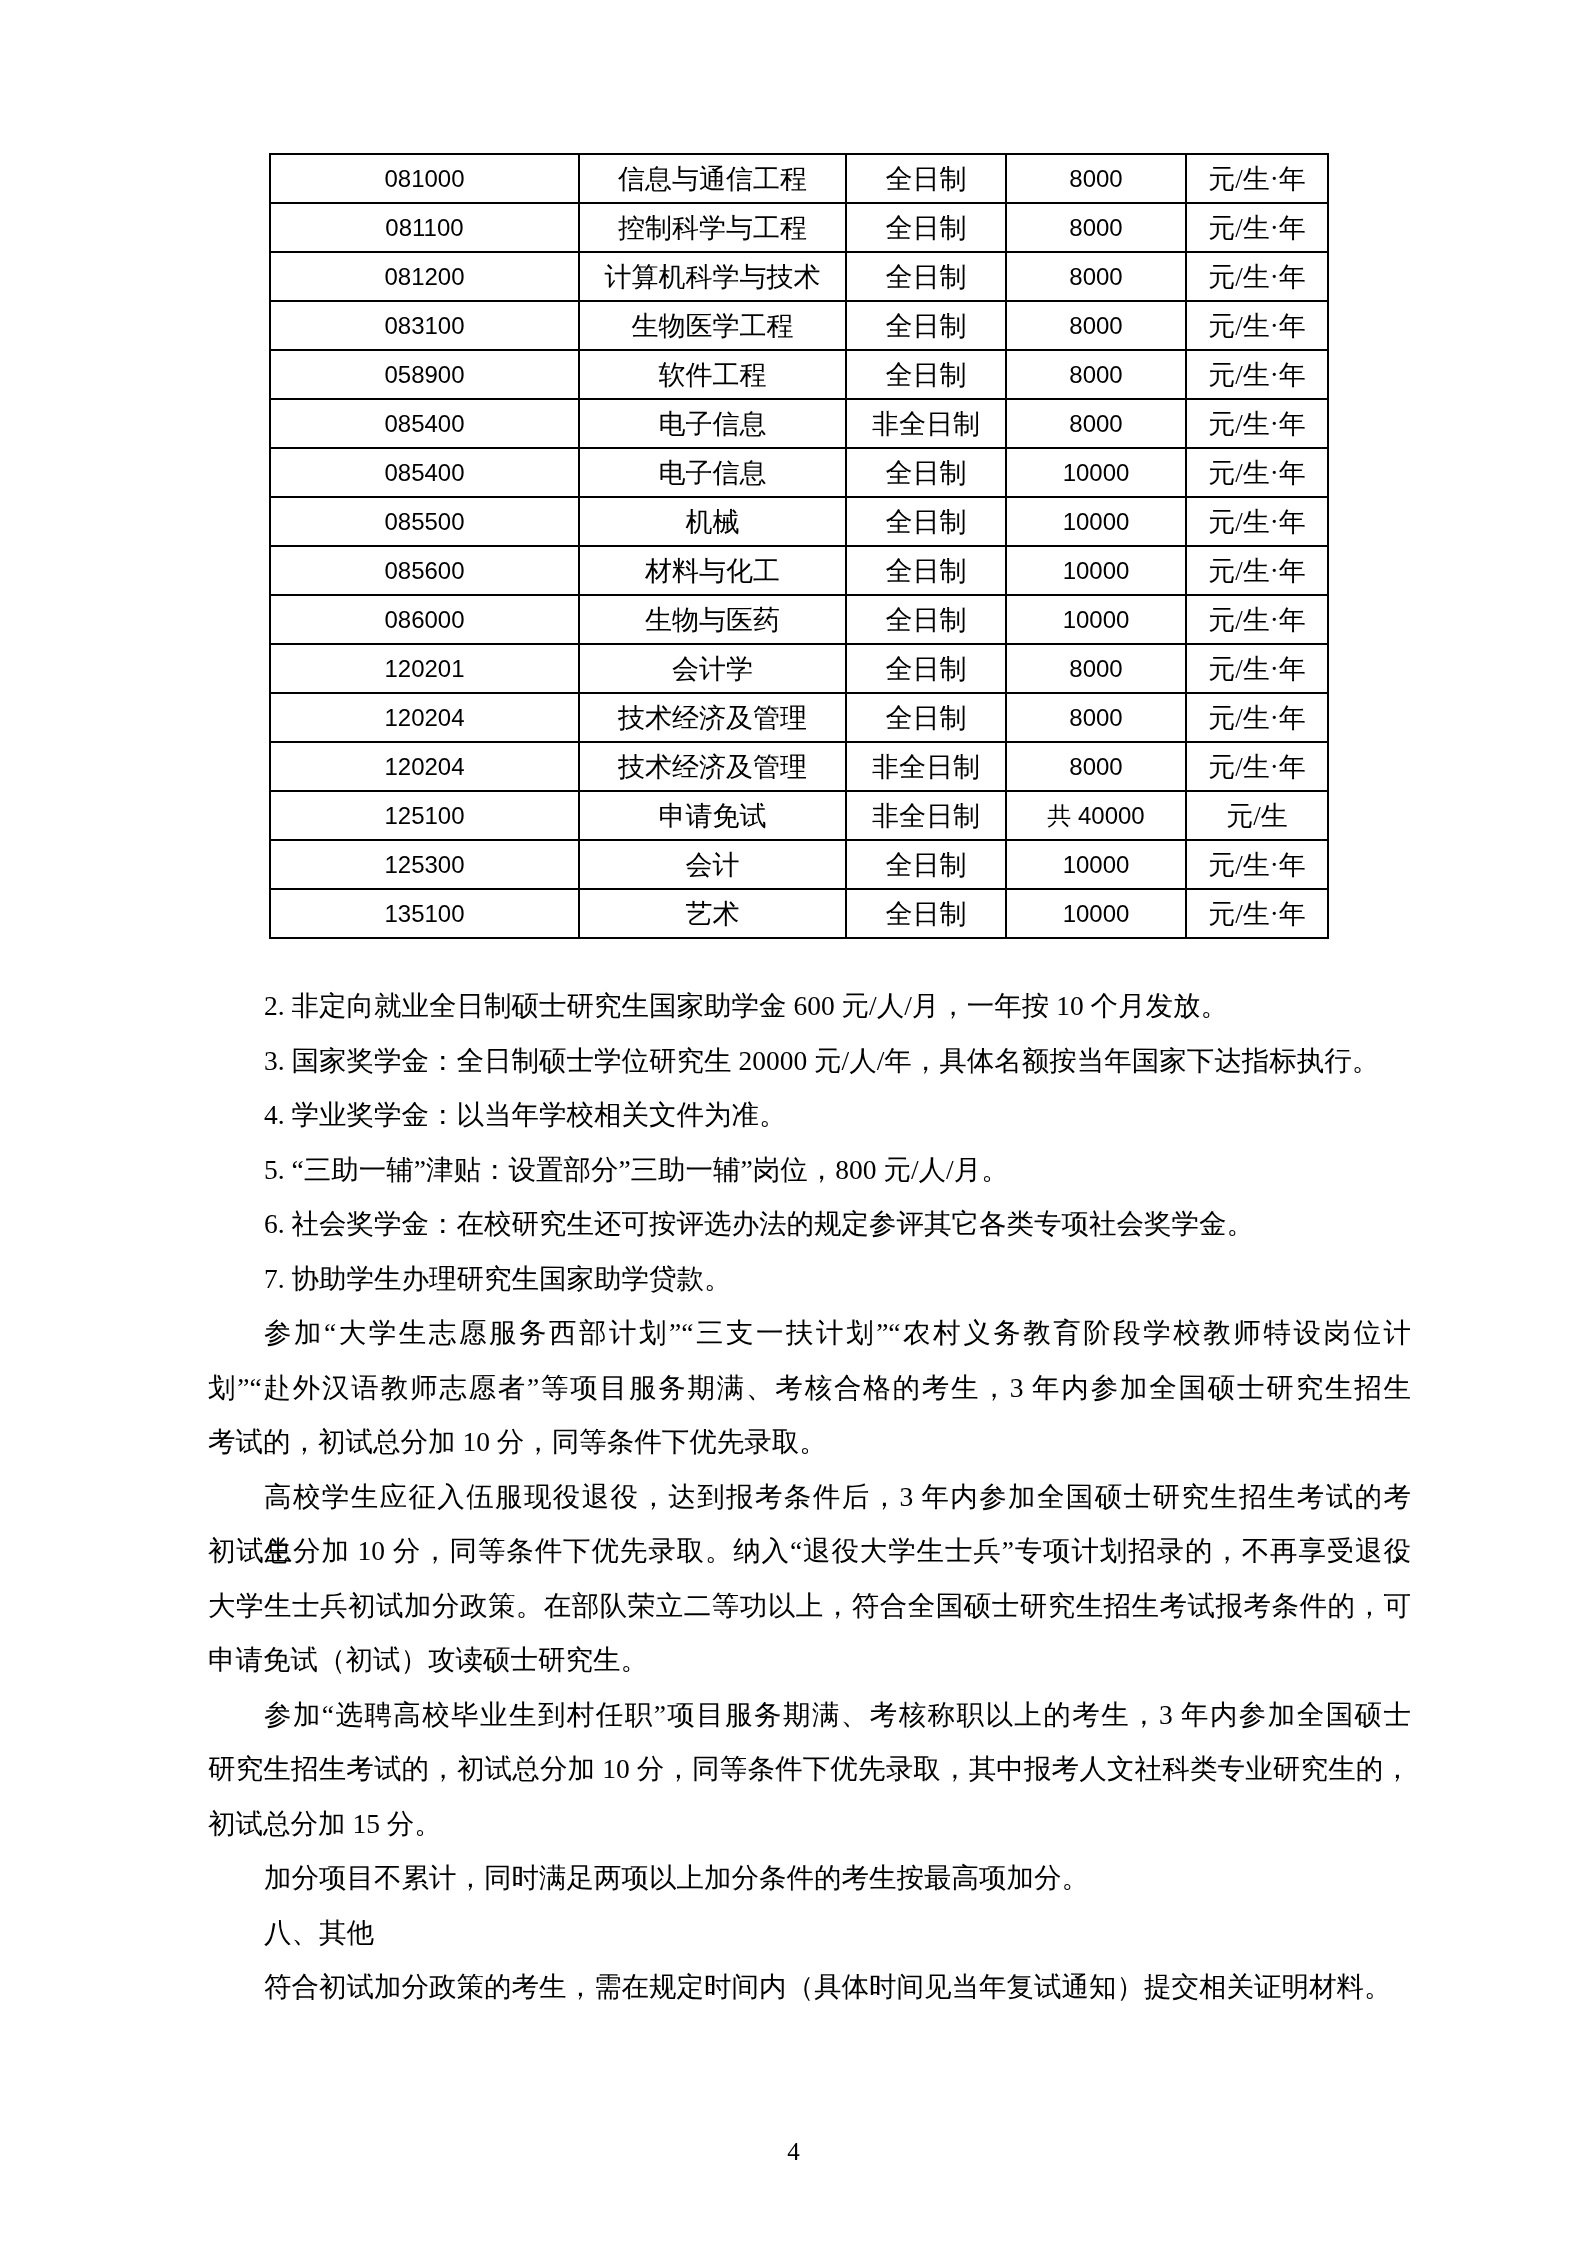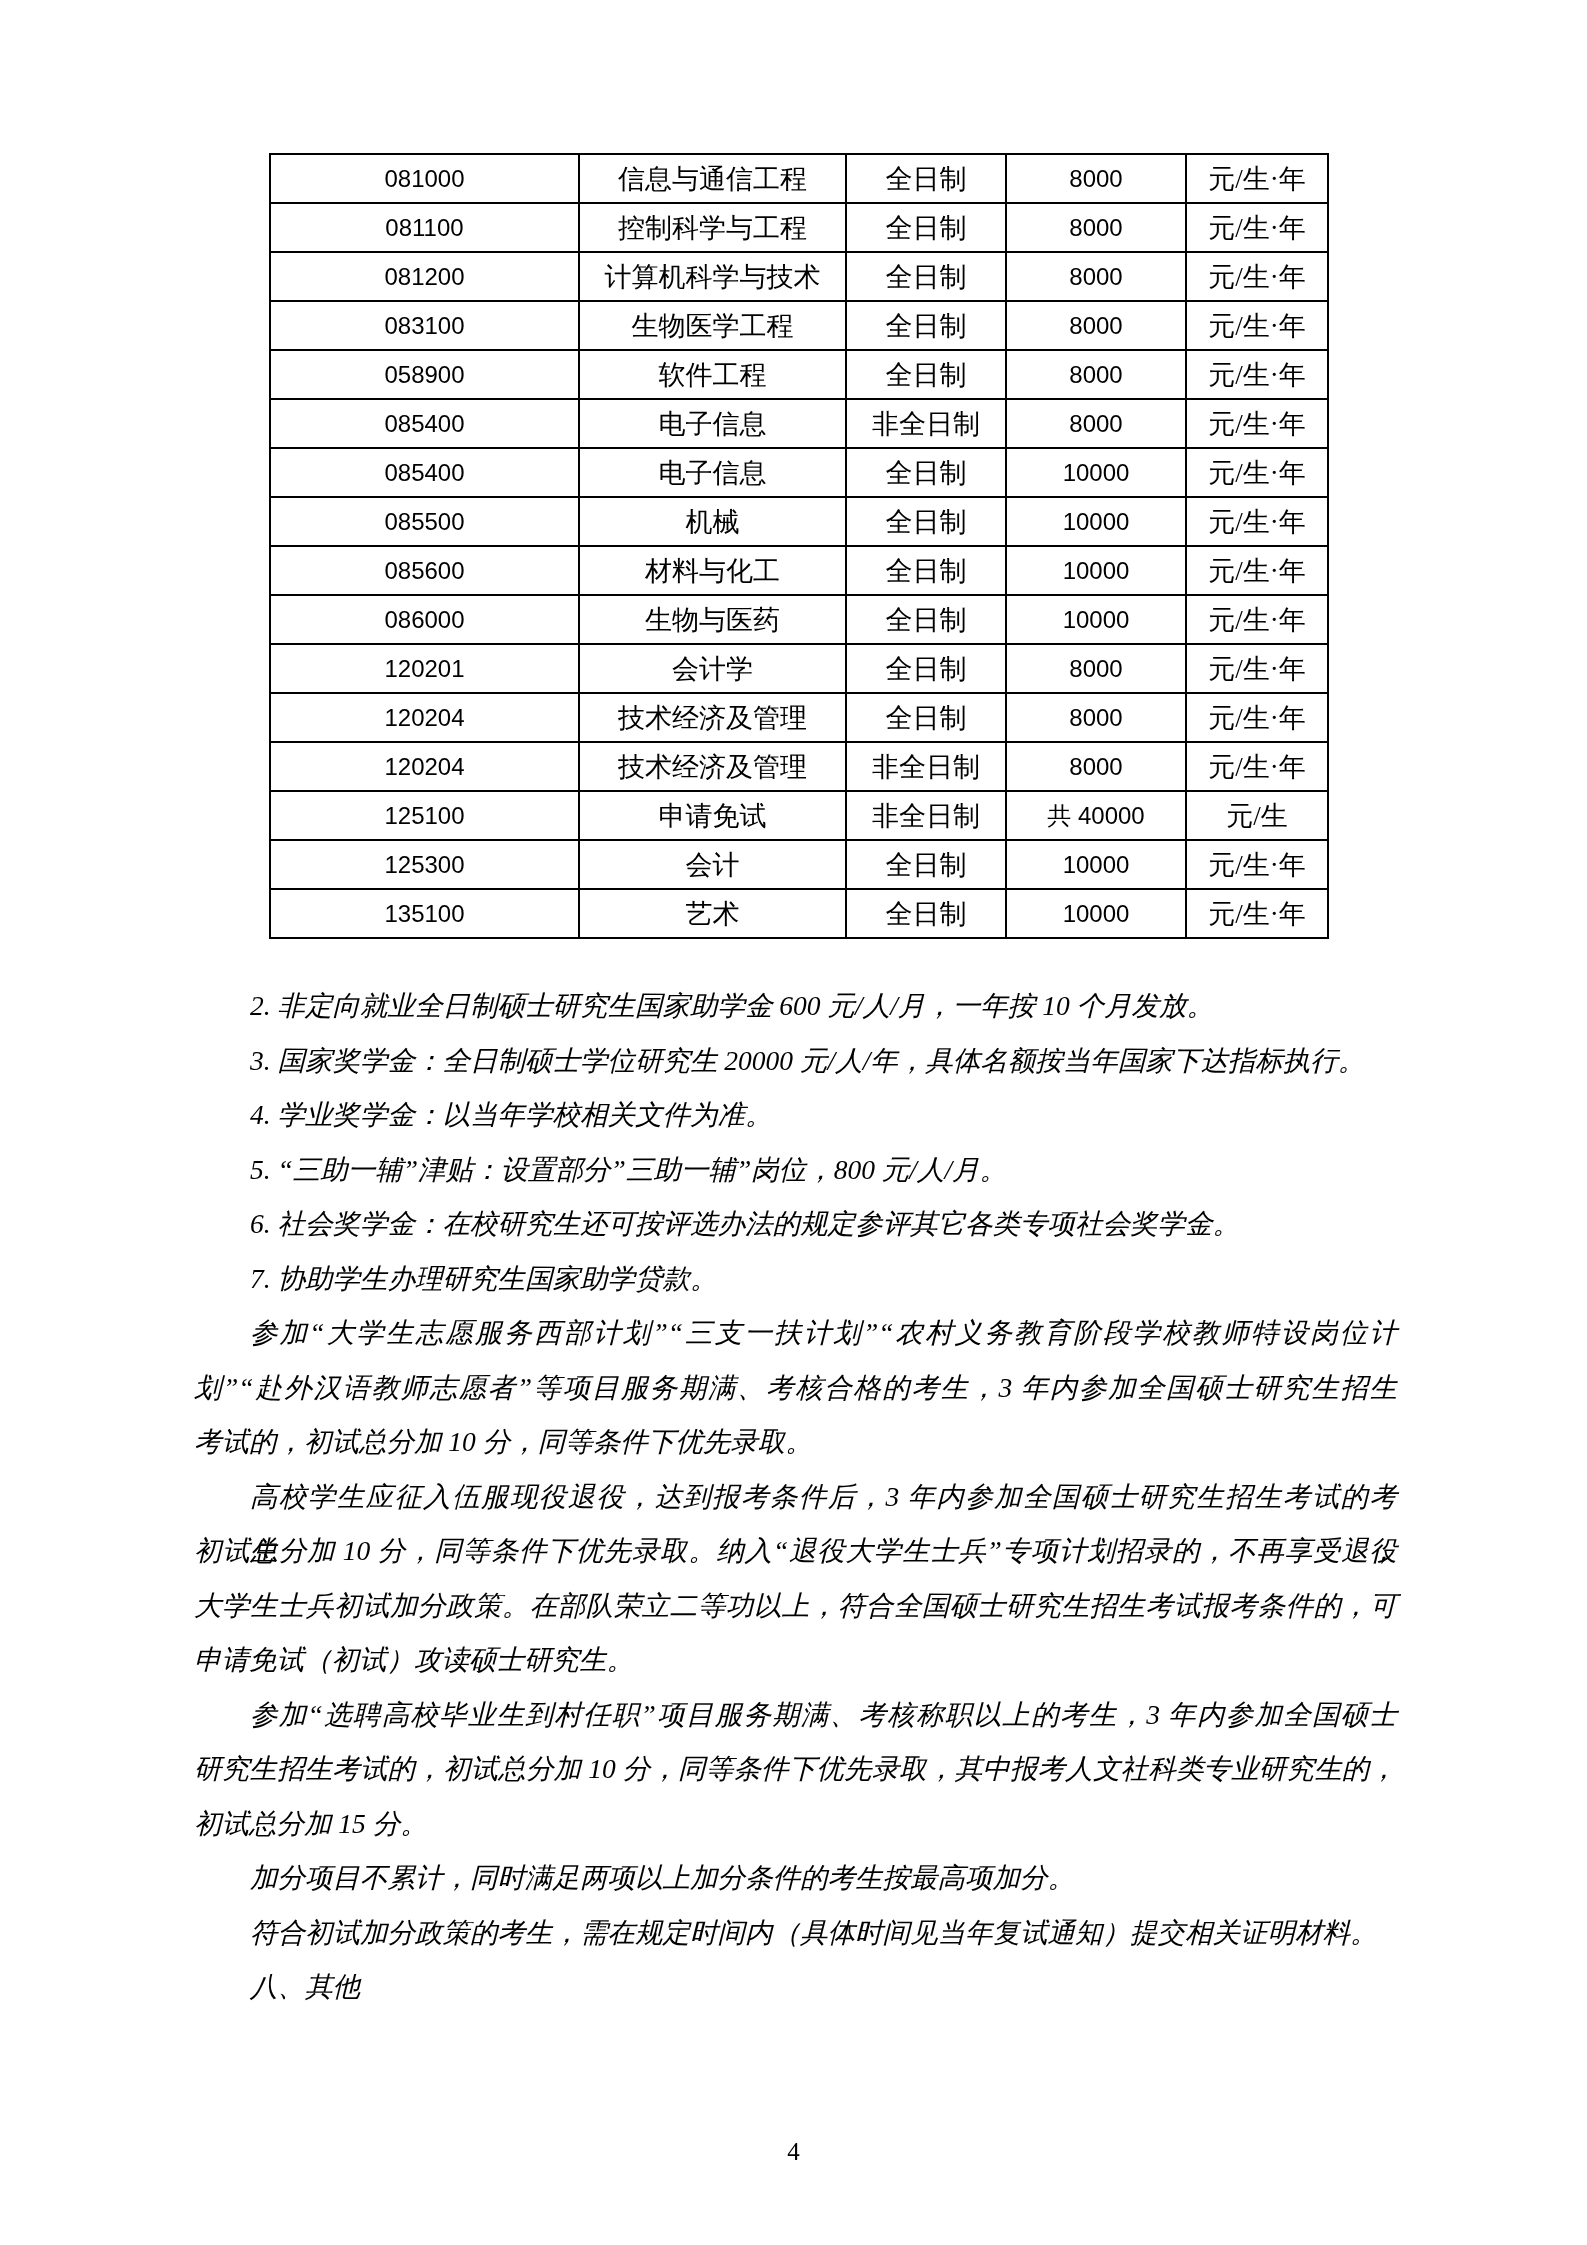--- a/index.html
+++ b/index.html
@@ -35,26 +35,25 @@
   }
   table.tuition td.col-code,
   table.tuition td.col-fee {
     font-family: "Liberation Sans", "DejaVu Sans", sans-serif;
     font-size: 24px;
   }
 
   
   .body-text {
     position: absolute;
-    left: 194px;
+    left: 208px;
     top: 979px;
     width: 1203px;
     font-size: 27.5px;
     line-height: 54.5px;
-    font-style: italic;
   }
   .body-text .line {
     height: 54.5px;
     text-align: left;
     white-space: normal;
   }
   .body-text .line.indent { padding-left: 56px; }
   .body-text .line.justify {
     text-align: justify;
     text-align-last: justify;
@@ -210,19 +209,19 @@
       <div class="line justify">划”“赴外汉语教师志愿者”等项目服务期满、考核合格的考生，3 年内参加全国硕士研究生招生</div>
       <div class="line">考试的，初试总分加 10 分，同等条件下优先录取。</div>
       <div class="line indent justify">高校学生应征入伍服现役退役，达到报考条件后，3 年内参加全国硕士研究生招生考试的考生，</div>
       <div class="line justify">初试总分加 10 分，同等条件下优先录取。纳入“退役大学生士兵”专项计划招录的，不再享受退役</div>
       <div class="line justify">大学生士兵初试加分政策。在部队荣立二等功以上，符合全国硕士研究生招生考试报考条件的，可</div>
       <div class="line">申请免试（初试）攻读硕士研究生。</div>
       <div class="line indent justify">参加“选聘高校毕业生到村任职”项目服务期满、考核称职以上的考生，3 年内参加全国硕士</div>
       <div class="line justify">研究生招生考试的，初试总分加 10 分，同等条件下优先录取，其中报考人文社科类专业研究生的，</div>
       <div class="line">初试总分加 15 分。</div>
       <div class="line indent">加分项目不累计，同时满足两项以上加分条件的考生按最高项加分。</div>
+      <div class="line indent">八、其他</div>
       <div class="line indent">符合初试加分政策的考生，需在规定时间内（具体时间见当年复试通知）提交相关证明材料。</div>
-      <div class="line indent">八、其他</div>
     </div>
 
   <div class="page-number">4</div>
 
 </div>
 
 </body></html>

